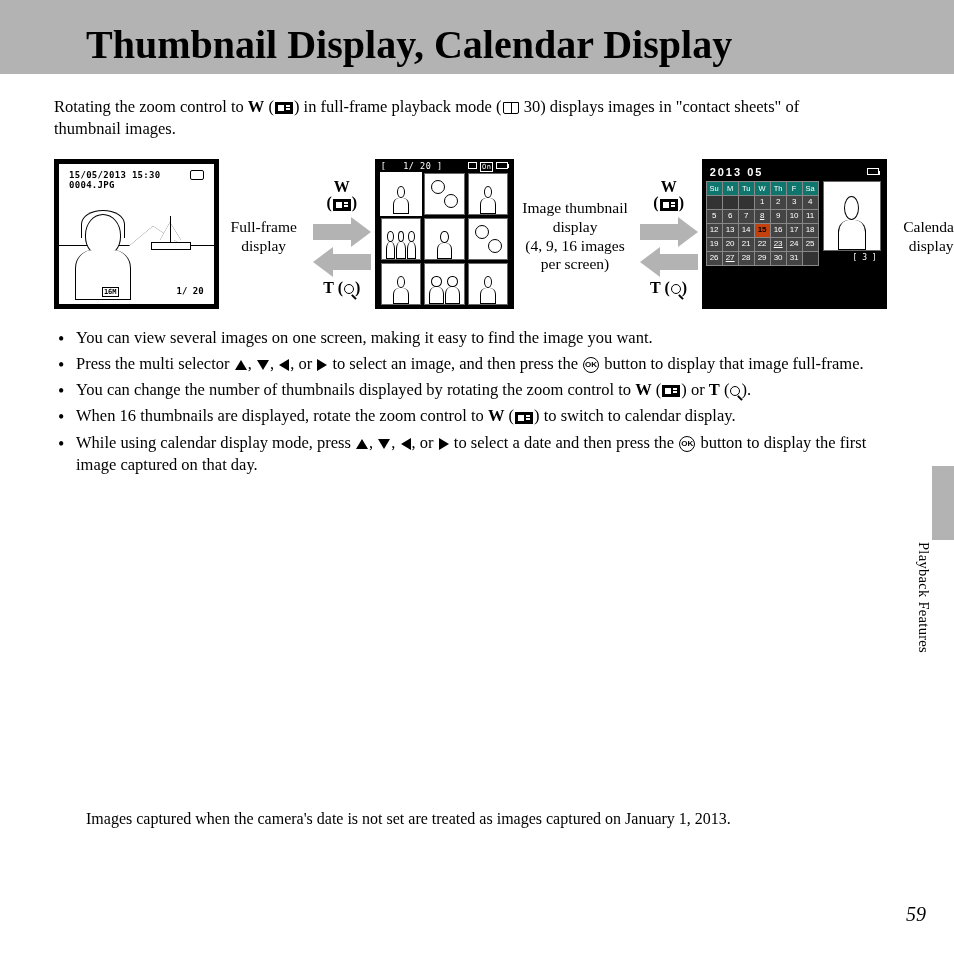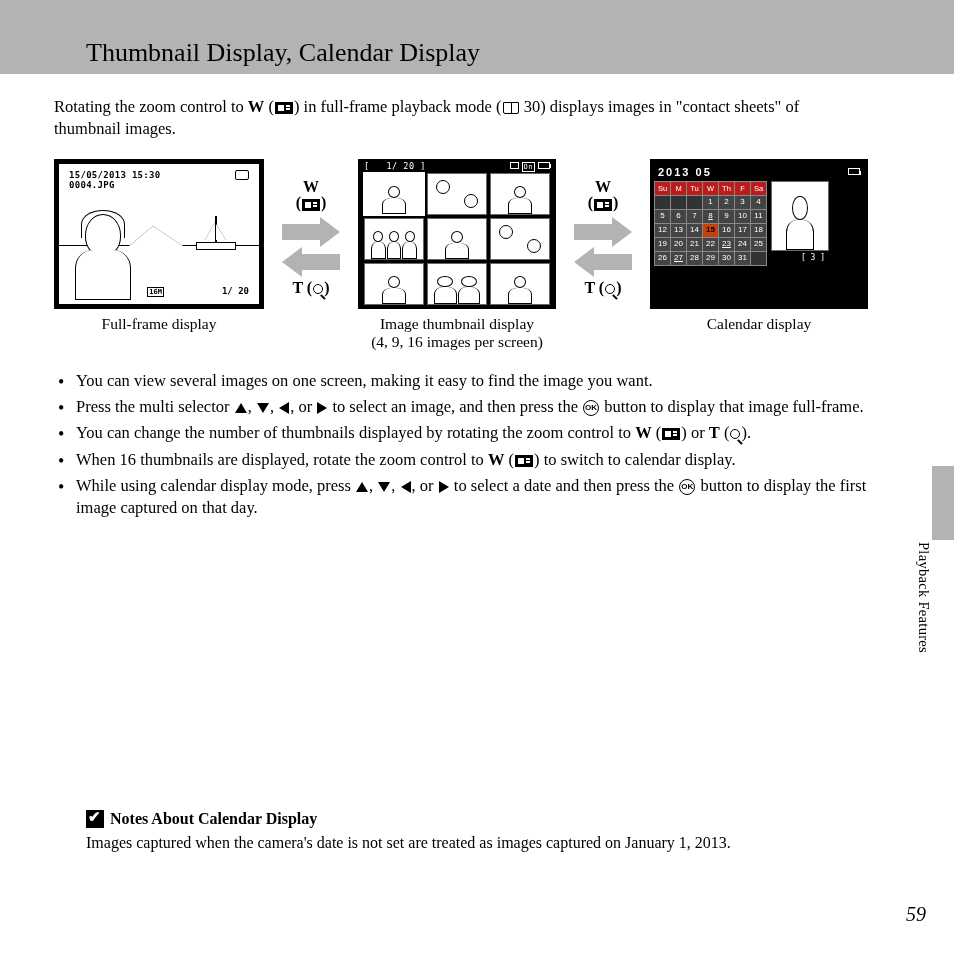--- a/index.html
+++ b/index.html
@@ -1,22 +1,22 @@
 <!DOCTYPE html>
 <html><head>
 <meta charset="utf-8">
 <style>
   * { box-sizing: border-box; margin: 0; padding: 0; }
   body { font-family: Georgia, 'Times New Roman', serif; background: #fff; width: 954px; height: 954px; position: relative; color: #000; }
   .header-bar { background: #b3b3b3; height: 74px; width: 100%; display: flex; align-items: flex-end; padding-left: 86px; padding-bottom: 6px; }
-  .header-bar h1 { font-size: 26px; font-weight: normal; font-family: Georgia, serif; }
+  .header-bar h1 { font-size: 40px; font-weight: bold; font-family: Georgia, serif; }
   .content { padding: 22px 86px 0 54px; font-size: 16.5px; line-height: 1.35; }
   .intro { margin-bottom: 18px; }
   .figures-row { display: flex; align-items: flex-start; justify-content: space-between; margin: 16px 0 18px 0; gap: 4px; }
-  .fig-col { display: flex; flex-direction: column; align-items: center; justify-content: space-between; }
+  .fig-col { display: flex; align-items: center; justify-content: space-between; }
   .screen { background: #000; position: relative; overflow: hidden; }
   .screen.full { width: 210px; height: 150px; }
   .screen.thumb { width: 198px; height: 150px; }
   .screen.cal { width: 218px; height: 150px; }
   .full-inner { position: absolute; inset: 4px; background: #fff; border: 1px solid #000; }
   .full-overlay-text { position: absolute; top: 6px; left: 10px; font-family: monospace; font-size: 9px; color: #000; line-height: 1.2; font-weight: bold; letter-spacing: 0.3px; }
   .full-overlay-br { position: absolute; bottom: 6px; right: 10px; font-family: monospace; font-size: 9px; color: #000; font-weight: bold; }
   .full-overlay-icon { position: absolute; top: 6px; right: 10px; width: 14px; height: 10px; border: 1px solid #000; border-radius: 2px; }
   .person-sketch { position: absolute; left: 8px; bottom: 4px; width: 70px; height: 100px; }
   .head { width: 36px; height: 42px; background: #fff; border: 1.5px solid #000; border-radius: 50% 50% 45% 45%; position: absolute; top: 14px; left: 18px; }
@@ -49,21 +49,21 @@
   .mini-flowers::after { bottom: 2px; right: 2px; }
   .mini-group { position: absolute; left: 10%; bottom: 0; width: 80%; height: 70%; display: flex; gap: 1px; }
   .mini-group .mp { flex: 1; position: relative; }
   .mini-group .mp .mh { width: 70%; height: 40%; border: 0.8px solid #000; border-radius: 50%; margin: 0 auto; }
   .mini-group .mp .mb { width: 100%; height: 60%; border: 0.8px solid #000; border-top: none; border-radius: 40% 40% 0 0; }
   .cal-inner { position: absolute; inset: 4px; color: #fff; font-family: Arial, sans-serif; }
   .cal-title { font-size: 11px; letter-spacing: 2px; font-weight: bold; padding: 2px 4px; }
   .cal-body { display: flex; gap: 4px; }
   .cal-table { border-collapse: collapse; font-size: 8px; }
   .cal-table th, .cal-table td { width: 16px; height: 13px; text-align: center; border: 0.5px solid #888; color: #fff; }
-  .cal-table th { background: #b91c1c; font-weight: normal; font-size: 7.5px; }
+  .cal-table th { background: #0f766e; font-weight: normal; font-size: 7.5px; }
   .cal-table td { background: #444; }
   .cal-table td.empty { background: #333; }
   .cal-table td.has { text-decoration: underline; }
   .cal-table td.sel { background: #c2410c; color: #000; font-weight: bold; }
   .cal-preview { width: 58px; height: 70px; background: #fff; border: 1px solid #666; position: relative; overflow: hidden; }
   .cal-count { font-family: monospace; font-size: 8px; color: #fff; text-align: right; padding: 2px 4px; }
   .fig-caption { font-size: 15.5px; text-align: center; margin-top: 6px; line-height: 1.2; }
   .bullets { list-style: none; padding-left: 22px; margin-top: 8px; }
   .bullets li { position: relative; margin-bottom: 4px; line-height: 1.35; }
   .bullets li::before { content: '•'; position: absolute; left: -18px; top: 0; font-size: 18px; }
@@ -324,20 +324,16 @@
     <li>
       <span>While using calendar display mode, press </span><span class="icon-up"></span>, <span class="icon-down"></span>, <span class="icon-left"></span><span>, or </span><span class="icon-right"></span><span> to select a date and then press the </span><span class="icon-ok">OK</span><span> button to display the first image captured on that day.</span>
     </li>
   </ul>
 </div>
 
 <div class="side-tab"></div>
 <div class="side-label">Playback Features</div>
 
 <div class="notes">
-  <div class="notes-title">
-    <span class="icon-check"></span>
-    <span>Notes About Calendar Display</span>
-  </div>
   <div>Images captured when the camera's date is not set are treated as images captured on January 1, 2013.</div>
 </div>
 
 <div class="page-num">59</div>
 
 </body></html>

